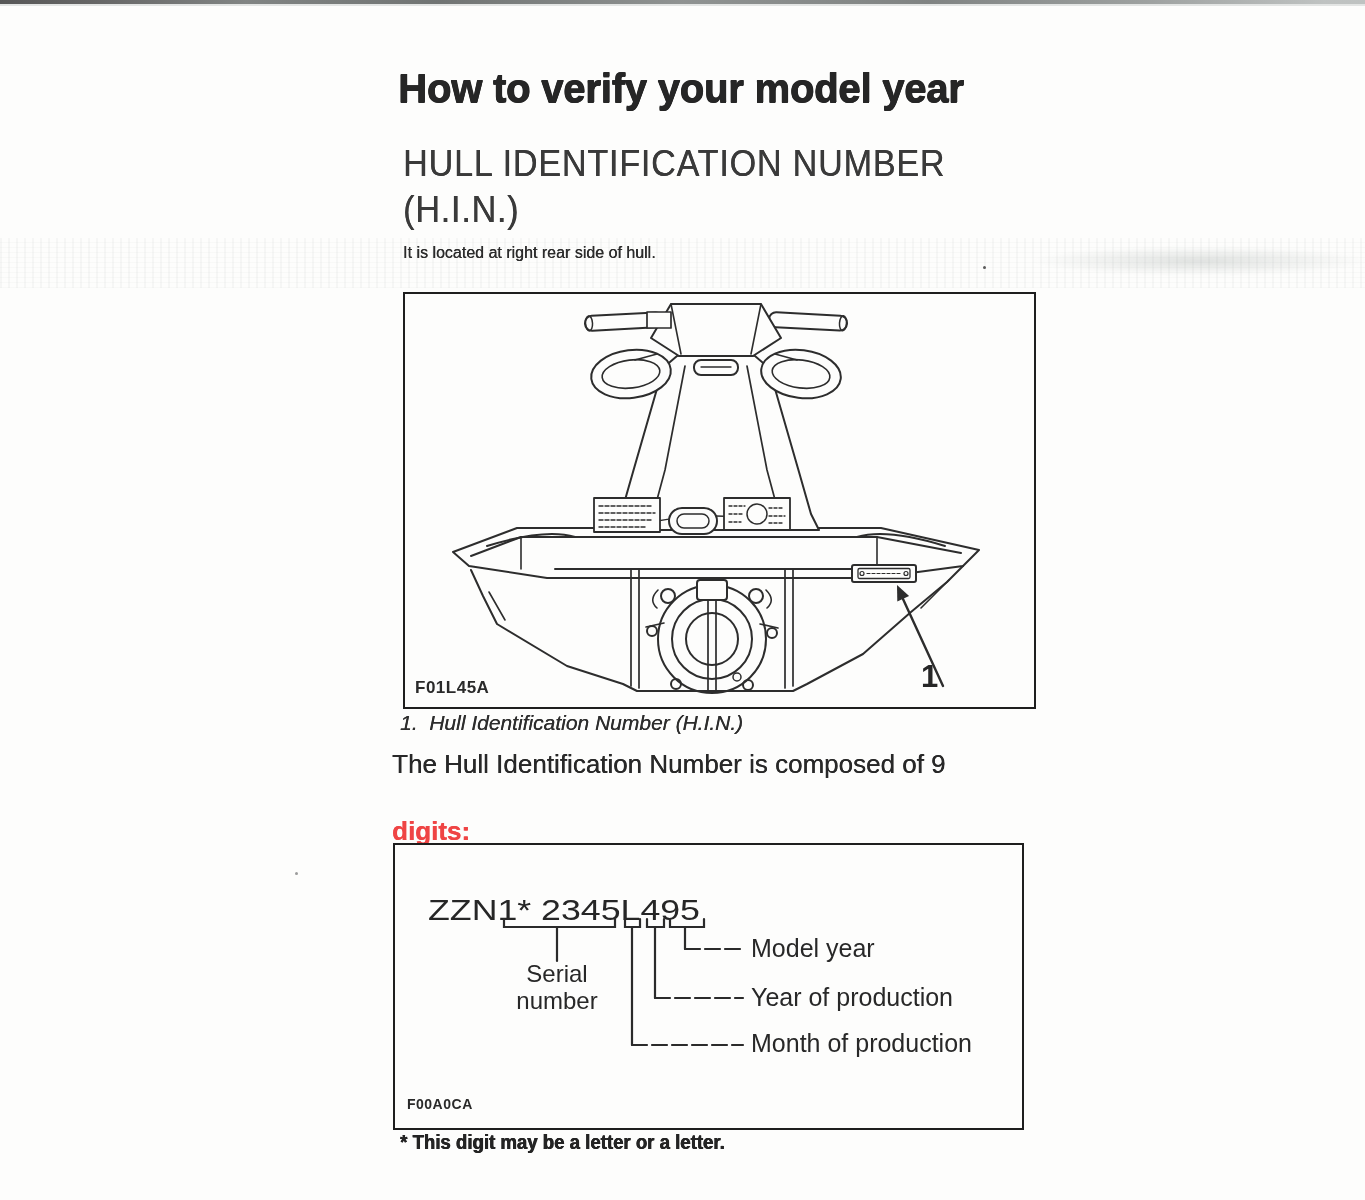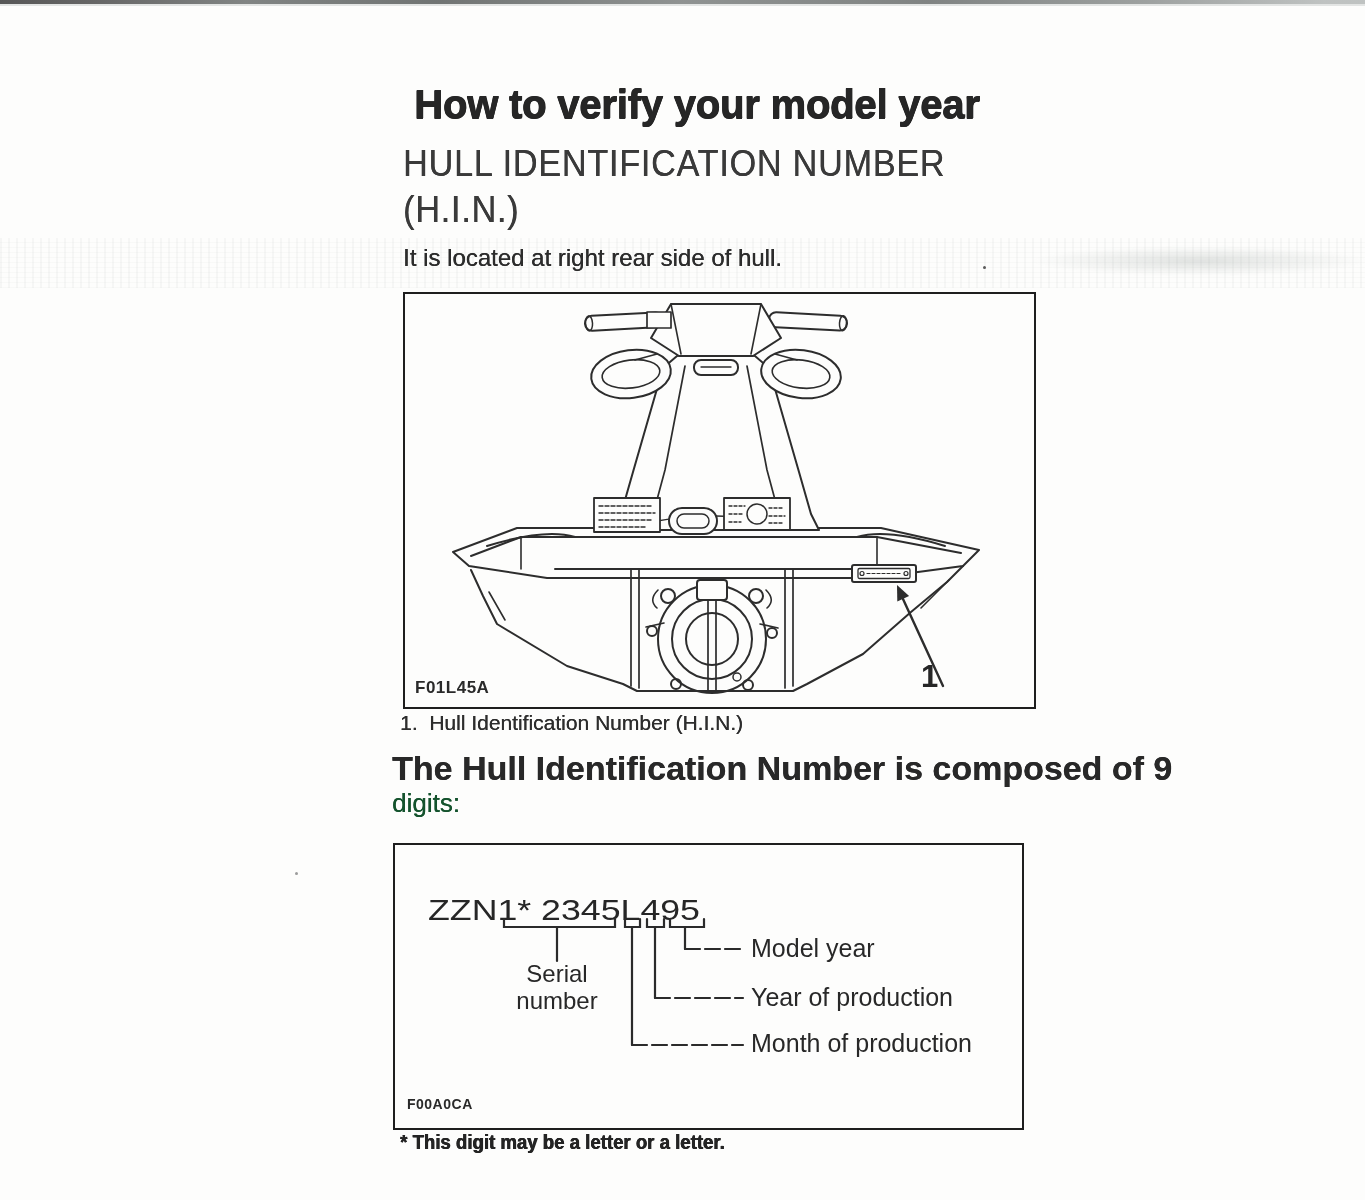--- a/index.html
+++ b/index.html
@@ -19,30 +19,30 @@
       repeating-linear-gradient(0deg, rgba(130,142,138,.10) 0 1px, transparent 1px 5px);}
   .smudge{left:1030px;top:246px;width:340px;height:30px;pointer-events:none;
     background:radial-gradient(ellipse at 50% 50%, rgba(110,122,118,.20), transparent 70%);filter:blur(1px);}
   .speck{background:#5a5a5a;border-radius:50%;}
 
   .title{left:398px;top:66px;font-size:40px;font-weight:700;color:#262626;letter-spacing:-.2px;
     text-shadow:.8px 0 currentColor, 0 .5px currentColor, .5px .5px currentColor;}
   .heading{left:403px;top:141px;font-size:36px;font-weight:400;color:#3a3a3a;letter-spacing:.8px;
     line-height:46px;transform:scaleX(.95);transform-origin:left top;
     text-shadow:.3px 0 currentColor;}
-  .intro{left:403px;top:244px;font-size:24px;font-weight:500;color:#2c2c2c;text-shadow:.3px 0 currentColor;}
+  .intro{left:403px;top:244px;font-size:16px;font-weight:500;color:#2c2c2c;text-shadow:.3px 0 currentColor;}
 
   .figbox{border:2.5px solid #1e1e1e;background:#fdfdfc;}
   .fig1{left:403px;top:292px;width:629px;height:413px;}
   .figcode{position:absolute;left:10px;bottom:9px;font-size:17px;font-weight:700;color:#2a2a2a;letter-spacing:.5px;}
 
-  .caption{left:400px;top:711px;font-size:21px;font-weight:500;color:#2d2d2d;white-space:pre;
+  .caption{left:400px;top:711px;font-size:21px;font-style:italic;font-weight:500;color:#2d2d2d;white-space:pre;
     text-shadow:.2px 0 currentColor;}
-  .body1{left:392px;top:749px;font-size:34px;font-weight:700;color:#282828;text-shadow:.3px 0 currentColor;text-align:right;}
-  .body2{left:392px;top:788px;font-size:26px;font-weight:400;color:#14532d;text-shadow:.3px 0 currentColor;}
+  .body1{left:392px;top:749px;font-size:26px;font-weight:400;color:#282828;text-shadow:.3px 0 currentColor;text-align:right;}
+  .body2{left:392px;top:816px;font-size:26px;font-weight:700;color:#ef4444;text-shadow:.3px 0 currentColor;}
 
   .fig2{left:393px;top:843px;width:627px;height:283px;text-align:center;}
 
   .footnote{left:400px;top:1131px;font-size:20px;font-weight:700;color:#242424;
     transform:scaleX(.93);transform-origin:left top;
     text-shadow:.6px 0 currentColor, 0 .4px currentColor;}
 
   svg{display:block;}
   svg text{font-family:"Liberation Sans", sans-serif;}
 </style>
@@ -52,21 +52,21 @@
 <div class="page">
 
   <div class="abs topline"></div>
   <div class="abs topline2"></div>
   <div class="abs noiseband"></div>
   <div class="abs smudge"></div>
   <div class="abs speck" style="left:983px;top:266px;width:3px;height:3px;"></div>
   <div class="abs speck" style="left:806px;top:1098px;width:4px;height:2px;"></div>
   <div class="abs speck" style="left:295px;top:872px;width:3px;height:3px;opacity:.6;"></div>
 
-  <h1 class="abs title" style="margin:16px;">How to verify your model year</h1>
+  <h1 class="abs title" style="margin:0;">How to verify your model year</h1>
 
   <div class="abs heading">
     <div>HULL IDENTIFICATION NUMBER</div>
     <div>(H.I.N.)</div>
   </div>
 
   <div class="abs intro">It is located at right rear side of hull.</div>
 
   <div class="abs figbox fig1">
     <svg width="629" height="413" viewBox="0 0 629 413">

